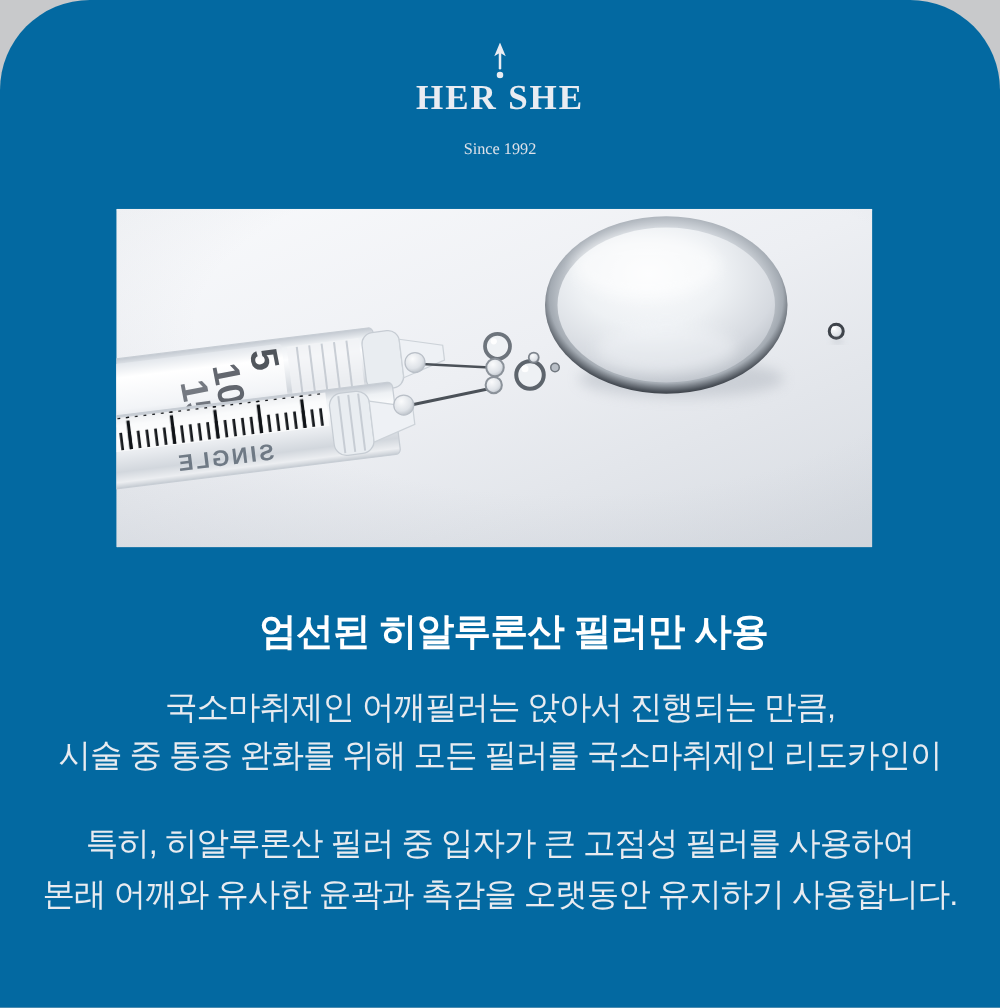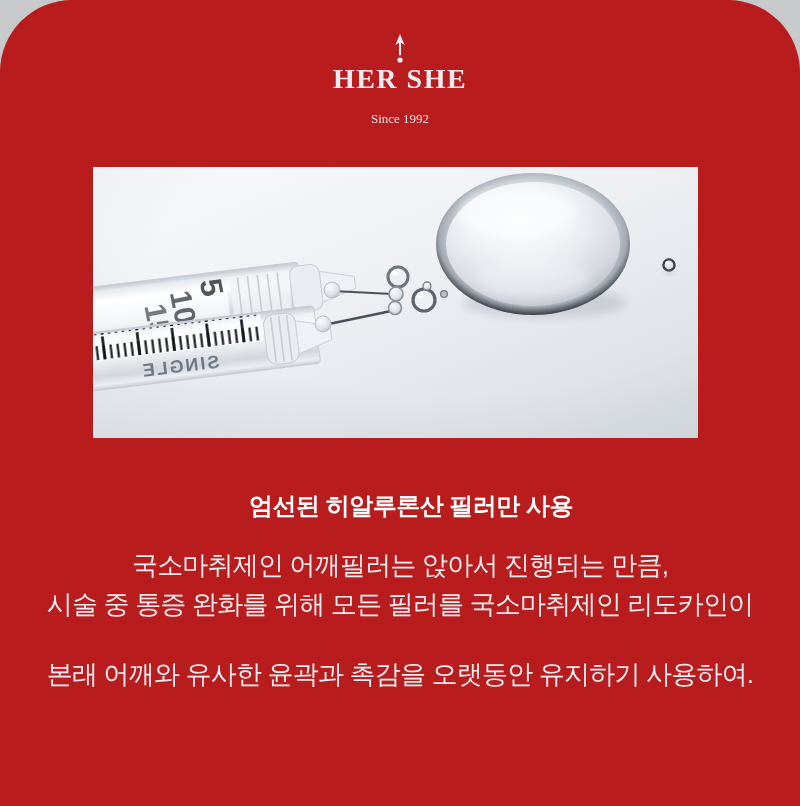--- a/index.html
+++ b/index.html
@@ -5,21 +5,21 @@
   html,body{margin:0;padding:0;}
   body{
     width:800px;height:806px;
     background:#c8c9cb;
     font-family:"Liberation Sans",sans-serif;
     overflow:hidden;
   }
   .card{
     position:relative;
     width:800px;height:806px;
-    background:#b91c1c;
+    background:#0369a1;
     border-radius:72px 72px 0 0;
     overflow:hidden;
     text-align:center;
   }
   
   .logo{padding-top:34px;}
   .logo-arrow{display:block;margin:0 auto;height:29px;width:16px;}
   .brand-name{
     font-family:"Liberation Serif",serif;
     font-weight:700;
@@ -42,21 +42,21 @@
     left:93px;top:167px;
     width:605px;height:271px;
     border-radius:1px;
     box-shadow:inset 0 1px 0 rgba(255,255,255,.45), inset 1px 0 0 rgba(255,255,255,.3);
     overflow:hidden;
   }
   .photo svg{display:block;}
   
   .copy{position:absolute;left:0;top:488px;width:800px;}
   .headline{
-    font-size:24px;
+    font-size:30px;
     font-weight:700;
     color:#ffffff;
     line-height:36px;
     letter-spacing:-0.5px;
     margin:0 0 22px 0;
     padding-left:22px;
   }
   .para{margin:0;padding:0;}
   .para span{
     display:block;
@@ -218,17 +218,18 @@
 
   <section class="copy">
     <h1 class="headline">엄선된 히알루론산 필러만 사용</h1>
 
     <p class="para first">
       <span>국소마취제인 어깨필러는 앉아서 진행되는 만큼,</span>
       <span>시술 중 통증 완화를 위해 모든 필러를 국소마취제인 리도카인이</span>
     </p>
 
     <p class="para second">
-      <span>본래 어깨와 유사한 윤곽과 촉감을 오랫동안 유지하기 사용하여.</span>
+      <span>특히, 히알루론산 필러 중 입자가 큰 고점성 필러를 사용하여</span>
+      <span>본래 어깨와 유사한 윤곽과 촉감을 오랫동안 유지하기 사용합니다.</span>
     </p>
   </section>
 
 </div>
 
 </body></html>

